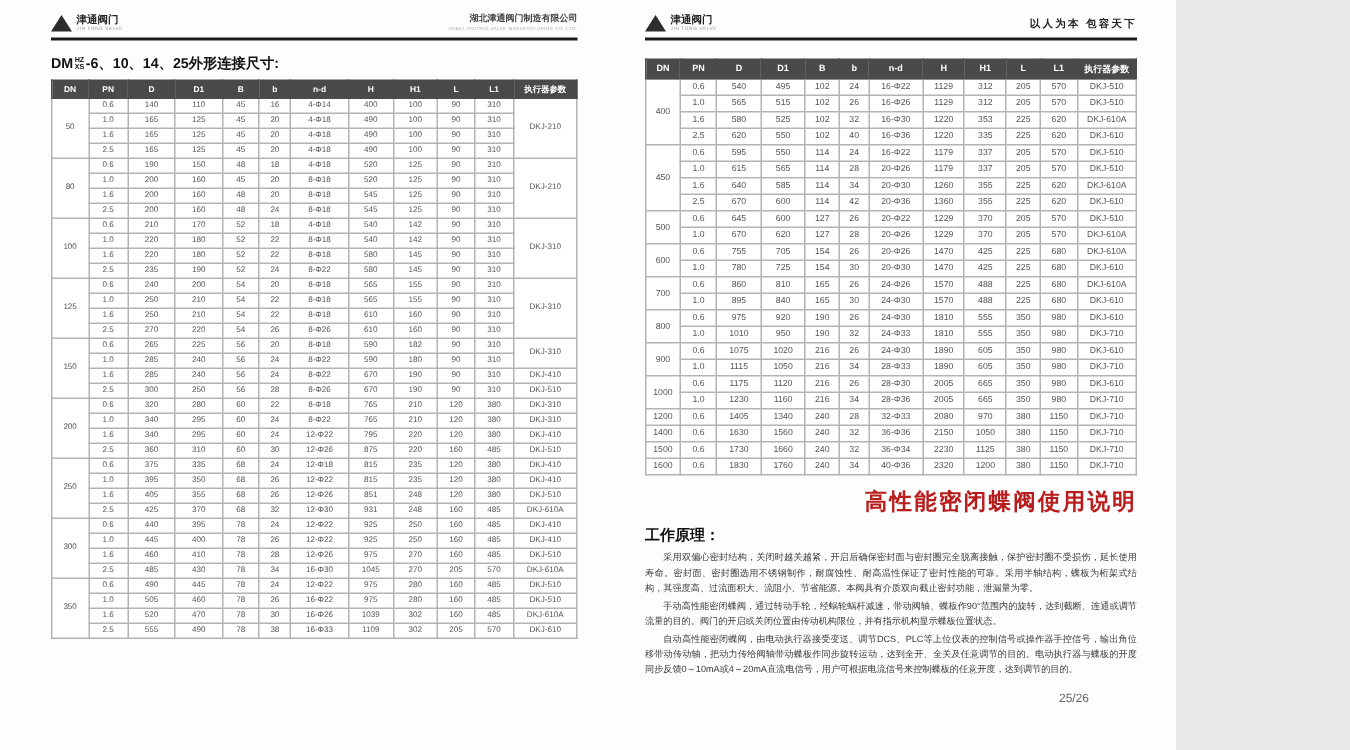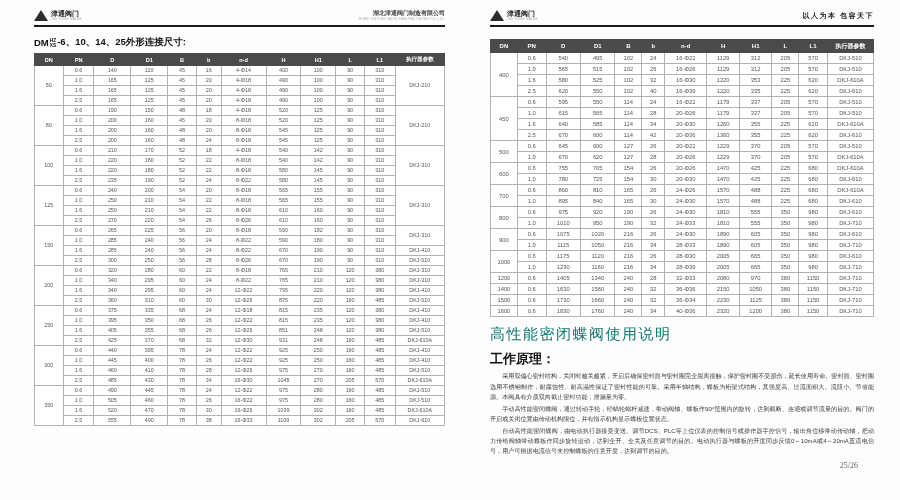--- a/index.html
+++ b/index.html
@@ -1,16 +1,16 @@
 <!DOCTYPE html>
 <html><head>
 <meta charset="utf-8">
 <style>
   html,body{margin:0;padding:0;background:#e8e8e8;}
-  .canvas{width:900px;height:500px;background:#fdfdfd;display:flex;overflow:hidden;
+  .canvas{width:784px;height:500px;background:#fdfdfd;display:flex;overflow:hidden;
           font-family:"Liberation Sans","DejaVu Sans",sans-serif;position:relative;}
   .page{width:450px;height:500px;box-sizing:border-box;position:relative;background:#fdfdfd;}
   .page-left{padding:10px 5px 0 34px;}
   .page-right{padding:10px 26px 0 40px;}
 
   .hdr{display:flex;justify-content:space-between;align-items:flex-end;
        border-bottom:2px solid #1b1b1b;padding-bottom:4px;}
   .brand{display:flex;align-items:center;gap:3px;}
   .logo-tri{width:0;height:0;border-left:7px solid transparent;border-right:7px solid transparent;
             border-bottom:11px solid #2d2d2d;display:inline-block;}
@@ -28,26 +28,26 @@
 
   table{width:100%;border-collapse:collapse;table-layout:fixed;}
   th{background:#4a4a4a;color:#fff;font-weight:bold;border:1px solid #4a4a4a;padding:0;}
   td{border:1px solid #b3b3b3;color:#555;text-align:center;padding:0;background:#fff;}
   .t-left th{font-size:5.6px;height:11px;}
   .t-left td{font-size:5.4px;height:9px;line-height:9px;}
   .t-right{margin-top:12px;}
   .t-right th{font-size:6px;height:12px;}
   .t-right td{font-size:5.8px;height:10px;line-height:10px;}
 
-  .sec-title{text-align:left;font-size:15px;font-weight:400;color:#0f766e;
+  .sec-title{text-align:right;font-size:15px;font-weight:700;color:#b91c1c;
              letter-spacing:1.5px;margin:8px 0 6px 0;}
-  .sub-title{font-size:13px;font-weight:bold;color:#111;margin:4px 0 3px 0;}
+  .sub-title{font-size:10px;font-weight:bold;color:#111;margin:4px 0 3px 0;}
   .para{font-size:6.1px;line-height:1.72;color:#3a3a3a;text-align:justify;
         text-indent:2em;margin:0 0 1px 0;}
-  .page-num{position:absolute;right:42px;bottom:30px;font-size:8px;color:#666;font-family:Liberation Serif, serif;}
+  .page-num{position:absolute;right:58px;bottom:30px;font-size:8px;color:#666;}
 </style>
 </head>
 <body>
 
 <div class="canvas">
 
   <div class="page page-left">
     <div class="hdr">
       <div class="brand">
         <span class="logo-tri"></span>

